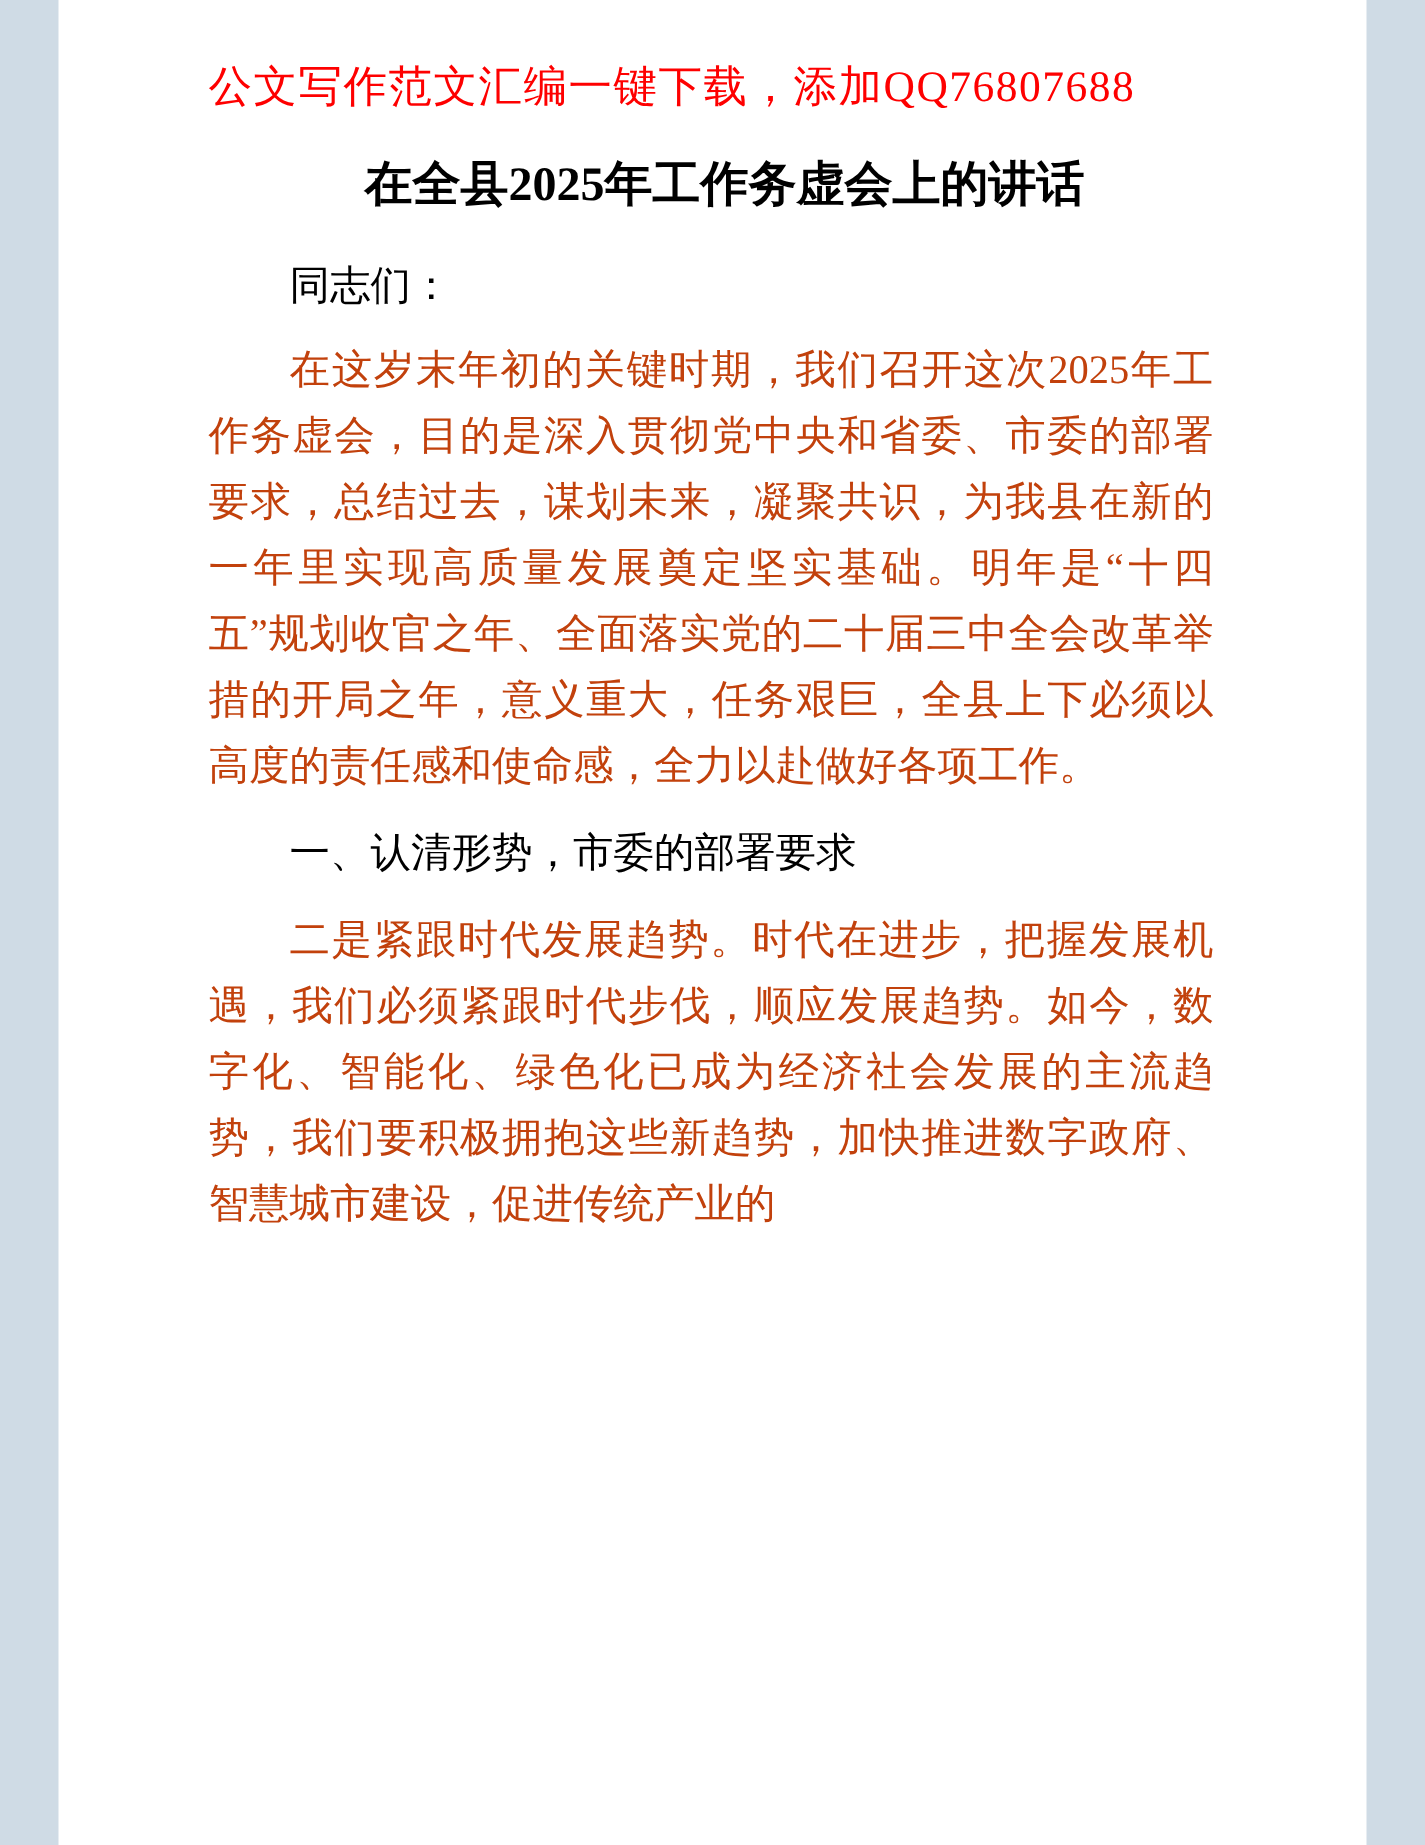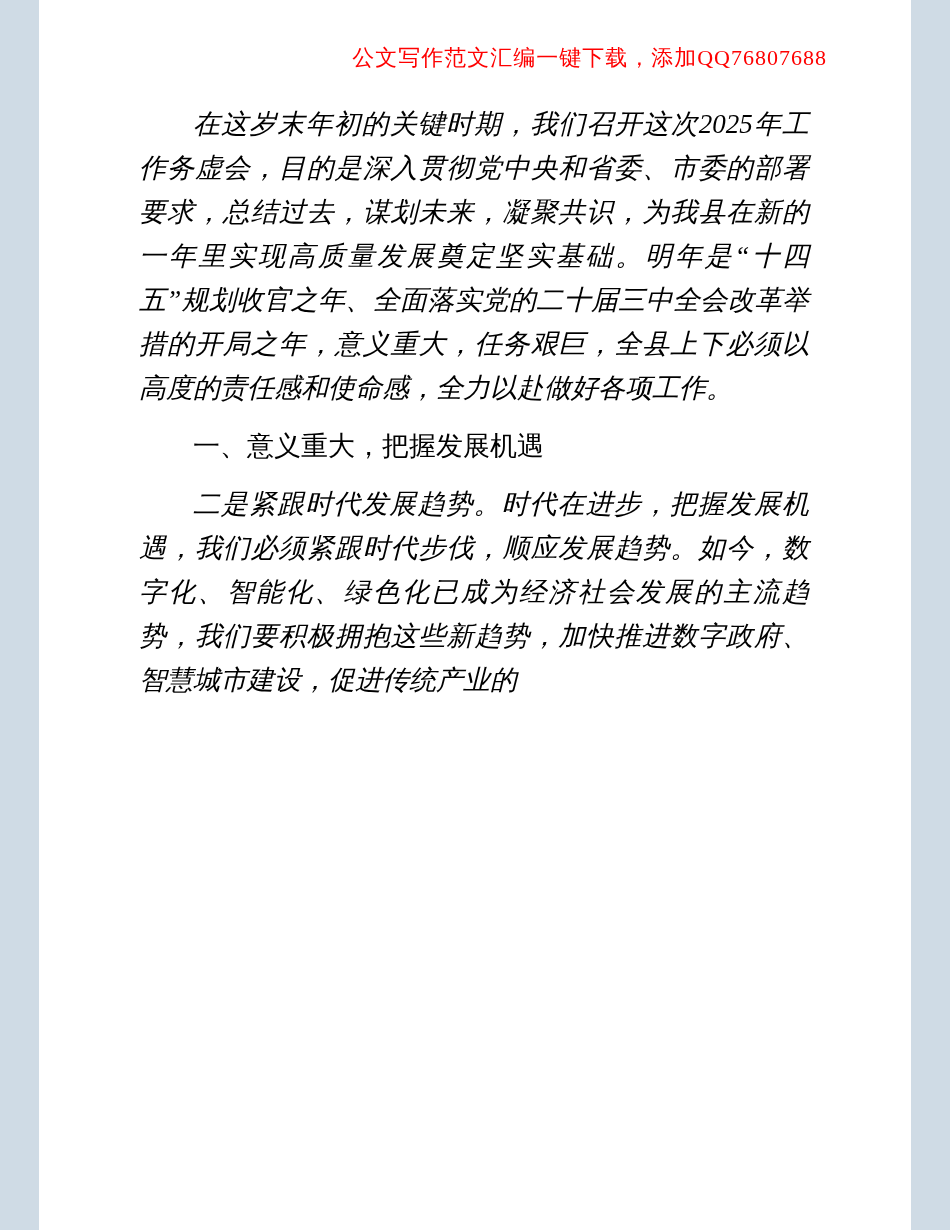--- a/index.html
+++ b/index.html
@@ -13,22 +13,22 @@
   .page {
     width: 872px;
     margin: 0 auto;
     background: #ffffff;
     min-height: 1230px;
     box-sizing: border-box;
     padding: 28px 84px 80px 100px;
   }
   .notice {
     color: #fe0000;
-    text-align: right;
-    font-size: 22px;
+    text-align: left;
+    font-size: 29px;
     line-height: 28px;
     margin: 16px 0 30px 0;
     letter-spacing: 1px;
   }
   .doc-title {
     text-align: center;
     font-size: 32px;
     font-weight: bold;
     color: #000000;
     line-height: 40px;
@@ -37,43 +37,44 @@
   .salutation {
     font-size: 27px;
     line-height: 44px;
     color: #000000;
     text-indent: 2em;
     margin: 0 0 12px 0;
   }
   .para {
     font-size: 27px;
     line-height: 44px;
-    color: #000000;
+    color: #c2410c;
     text-indent: 2em;
     text-align: justify;
     margin: 0 18px 14px 0;
-    font-style: italic;
   }
   .section-heading {
     font-size: 27px;
     line-height: 44px;
     color: #000000;
     text-indent: 2em;
     margin: 0 0 14px 0;
   }
 </style>
 </head>
 <body>
 
 <div class="page">
 
   <div class="notice">公文写作范文汇编一键下载，添加QQ76807688</div>
 
+  <h1 class="doc-title">在全县2025年工作务虚会上的讲话</h1>
 
+  <p class="salutation">同志们：</p>
 
   <p class="para">在这岁末年初的关键时期，我们召开这次2025年工作务虚会，目的是深入贯彻党中央和省委、市委的部署要求，总结过去，谋划未来，凝聚共识，为我县在新的一年里实现高质量发展奠定坚实基础。明年是“十四五”规划收官之年、全面落实党的二十届三中全会改革举措的开局之年，意义重大，任务艰巨，全县上下必须以高度的责任感和使命感，全力以赴做好各项工作。</p>
 
-  <p class="section-heading">一、意义重大，把握发展机遇</p>
+  <p class="section-heading">一、认清形势，市委的部署要求</p>
 
 
   <p class="para">二是紧跟时代发展趋势。时代在进步，把握发展机遇，我们必须紧跟时代步伐，顺应发展趋势。如今，数字化、智能化、绿色化已成为经济社会发展的主流趋势，我们要积极拥抱这些新趋势，加快推进数字政府、智慧城市建设，促进传统产业的</p>
 
 </div>
 
 </body></html>

